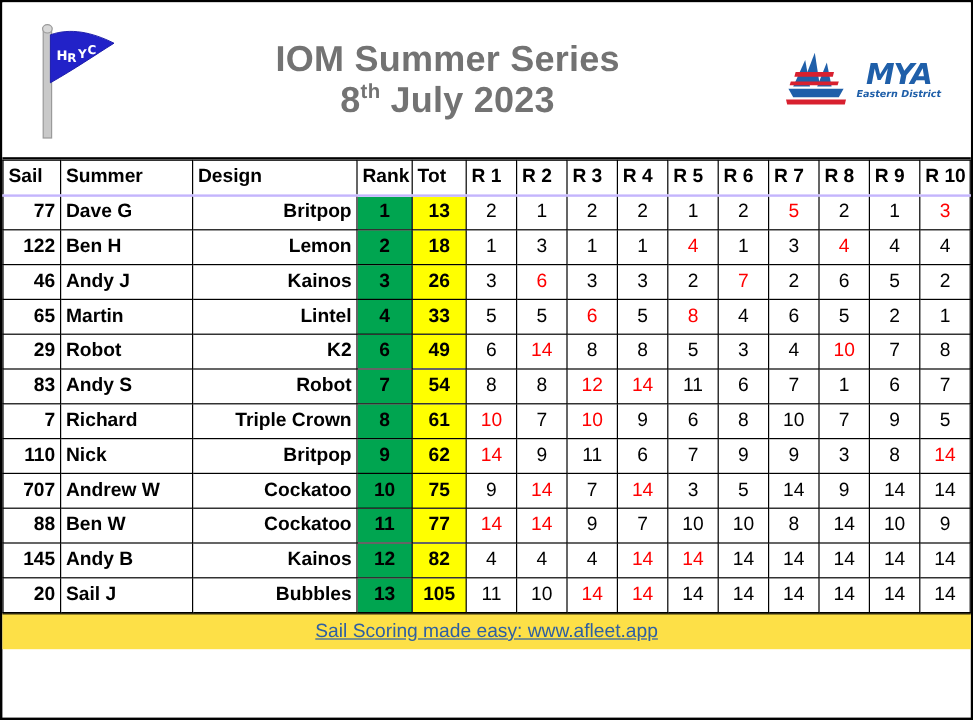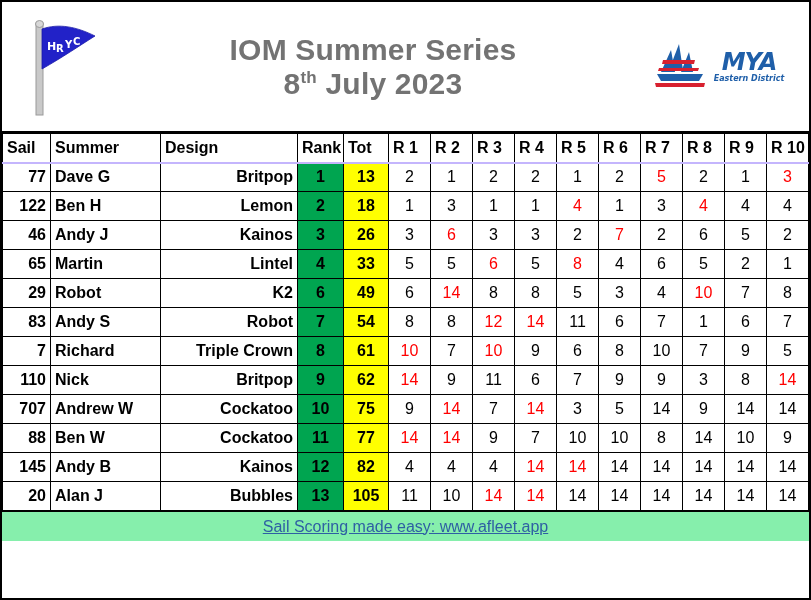--- a/index.html
+++ b/index.html
@@ -140,21 +140,21 @@
   col.c-race   { width: 42px; }
 
   
   .footer {
     height: 30px;
     box-sizing: border-box;
     border-top: 1px solid #000000;
     display: flex;
     align-items: center;
     justify-content: center;
-    background: #86efac;
+    background: #fde047;
   }
   .footer-link {
     font-size: 16px;
     color: #2E5FA3;
     text-decoration: underline;
     cursor: pointer;
   }
 </style>
 </head>
 <body>
@@ -422,21 +422,21 @@
           <td class="race discard">14</td>
           <td class="race discard">14</td>
           <td class="race">14</td>
           <td class="race">14</td>
           <td class="race">14</td>
           <td class="race">14</td>
           <td class="race">14</td>
         </tr>
         <tr>
           <td class="sail">20</td>
-          <td class="name">Alan J</td>
+          <td class="name">Sail J</td>
           <td class="design">Bubbles</td>
           <td class="rank">13</td>
           <td class="tot">105</td>
           <td class="race">11</td>
           <td class="race">10</td>
           <td class="race discard">14</td>
           <td class="race discard">14</td>
           <td class="race">14</td>
           <td class="race">14</td>
           <td class="race">14</td>

